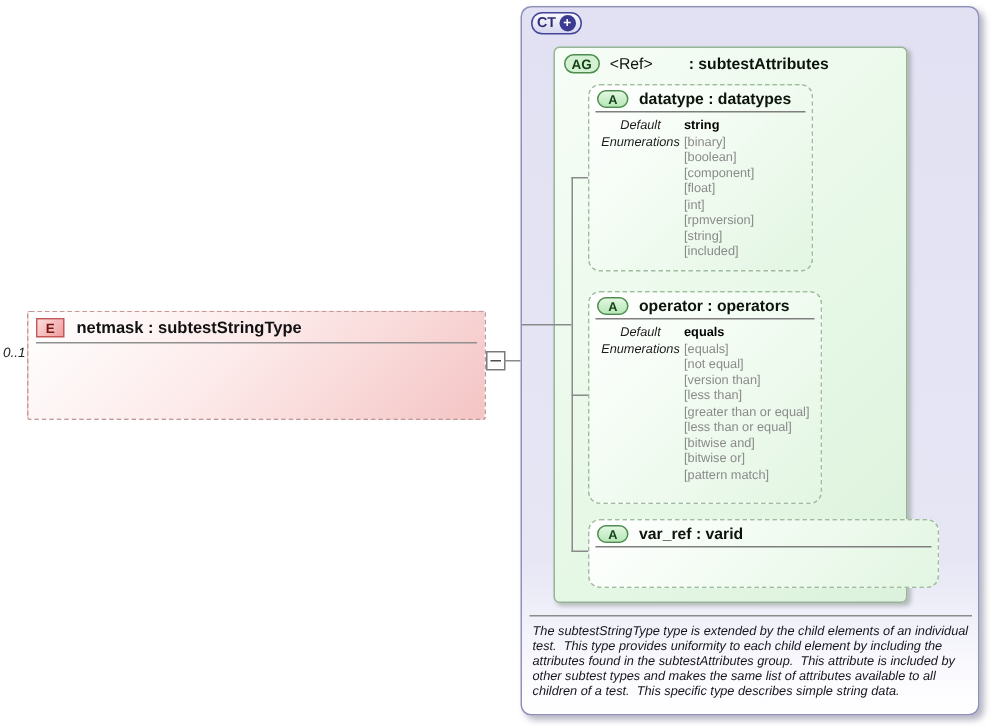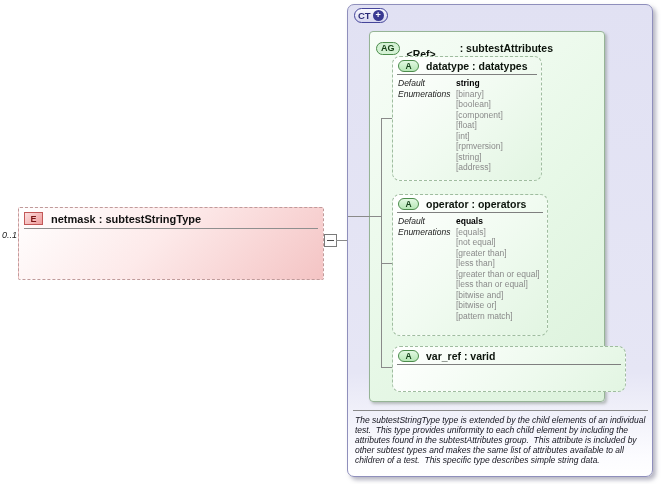--- a/index.html
+++ b/index.html
@@ -62,21 +62,21 @@
     left:21px;top:26px;width:236px;height:371px;
     border:1px solid #96b496;border-radius:4px;
     background:linear-gradient(135deg,#f7fdf7 0%,#e7f8e7 55%,#dcf2dc 100%);
     box-shadow:2px 2px 3px rgba(110,125,110,.45);
   }
   .ag-head{position:absolute;left:6px;top:4px;display:flex;align-items:center;gap:7px;}
   .ag-badge{
     height:13px;padding:0 4px;border:1px solid #4c8c4c;border-radius:7px;background:#d4f1d4;
     font-size:9px;font-weight:bold;color:#164216;display:flex;align-items:center;box-sizing:border-box;
   }
-  .ag-ref{font-size:10.5px;font-weight:bold;color:#0c140c;margin-right:17px;margin-top:12px;}
+  .ag-ref{font-size:10.5px;font-weight:normal;color:#0c140c;margin-right:17px;}
   .ag-title{font-size:10.5px;font-weight:bold;color:#0c140c;}
 
   
   .attr-box{
     border:1px dashed #9fbc9f;border-radius:8px;
     background:linear-gradient(135deg,#ffffff 0%,#f1fbf1 50%,#e2f5e2 100%);
   }
   .attr-box.datatype{left:22px;top:24px;width:150px;height:125px;}
   .attr-box.operator{left:22px;top:162px;width:156px;height:142px;}
   .attr-box.varref{left:22px;top:314px;width:234px;height:46px;}
@@ -84,21 +84,21 @@
   .a-badge{
     width:21px;height:12px;border:1px solid #4c8c4c;border-radius:6px;
     background:linear-gradient(180deg,#e2f8e2,#b6e7b6);
     font-size:8.5px;font-weight:bold;color:#16421b;
     display:flex;align-items:center;justify-content:center;box-sizing:border-box;flex-shrink:0;
   }
   .attr-name{font-size:10.5px;font-weight:bold;color:#0c140c;white-space:nowrap;}
   .attr-sep{border-top:1px solid #7f7f7f;margin:1px 4px 2px;}
   .rows{padding:1px 5px;font-size:8.5px;line-height:10.5px;}
   .row{display:flex;align-items:flex-start;}
-  .lbl{width:58px;flex-shrink:0;font-style:italic;color:#1c1c1c;}
+  .lbl{width:58px;flex-shrink:0;font-style:italic;color:#1c1c1c;text-align:center;}
   .varref .lbl{width:36px;}
   .val-default{font-weight:bold;color:#000;}
   .enum-list span{display:block;color:#8a8a8a;}
   .val-pattern{color:#6f6f6f;font-size:7.8px;letter-spacing:-0.1px;line-height:10.5px;}
 
   
   .annot-sep{position:absolute;left:5px;top:405px;width:295px;border-top:1px solid #8b8b8b;}
   .annotation{
     position:absolute;left:7px;top:410px;width:292px;
     font-size:8.5px;line-height:10px;font-style:italic;color:#15151f;white-space:pre-wrap;
@@ -153,21 +153,21 @@
           <div class="row">
             <span class="lbl">Enumerations</span>
             <span class="enum-list">
               <span>[binary]</span>
               <span>[boolean]</span>
               <span>[component]</span>
               <span>[float]</span>
               <span>[int]</span>
               <span>[rpmversion]</span>
               <span>[string]</span>
-              <span>[address]</span>
+              <span>[included]</span>
             </span>
           </div>
         </div>
       </div>
 
       <div class="abs attr-box operator">
         <div class="attr-head">
           <span class="a-badge">A</span>
           <span class="attr-name">operator : operators</span>
         </div>
@@ -175,21 +175,21 @@
         <div class="rows">
           <div class="row">
             <span class="lbl">Default</span>
             <span class="val-default">equals</span>
           </div>
           <div class="row">
             <span class="lbl">Enumerations</span>
             <span class="enum-list">
               <span>[equals]</span>
               <span>[not equal]</span>
-              <span>[greater than]</span>
+              <span>[version than]</span>
               <span>[less than]</span>
               <span>[greater than or equal]</span>
               <span>[less than or equal]</span>
               <span>[bitwise and]</span>
               <span>[bitwise or]</span>
               <span>[pattern match]</span>
             </span>
           </div>
         </div>
       </div>

